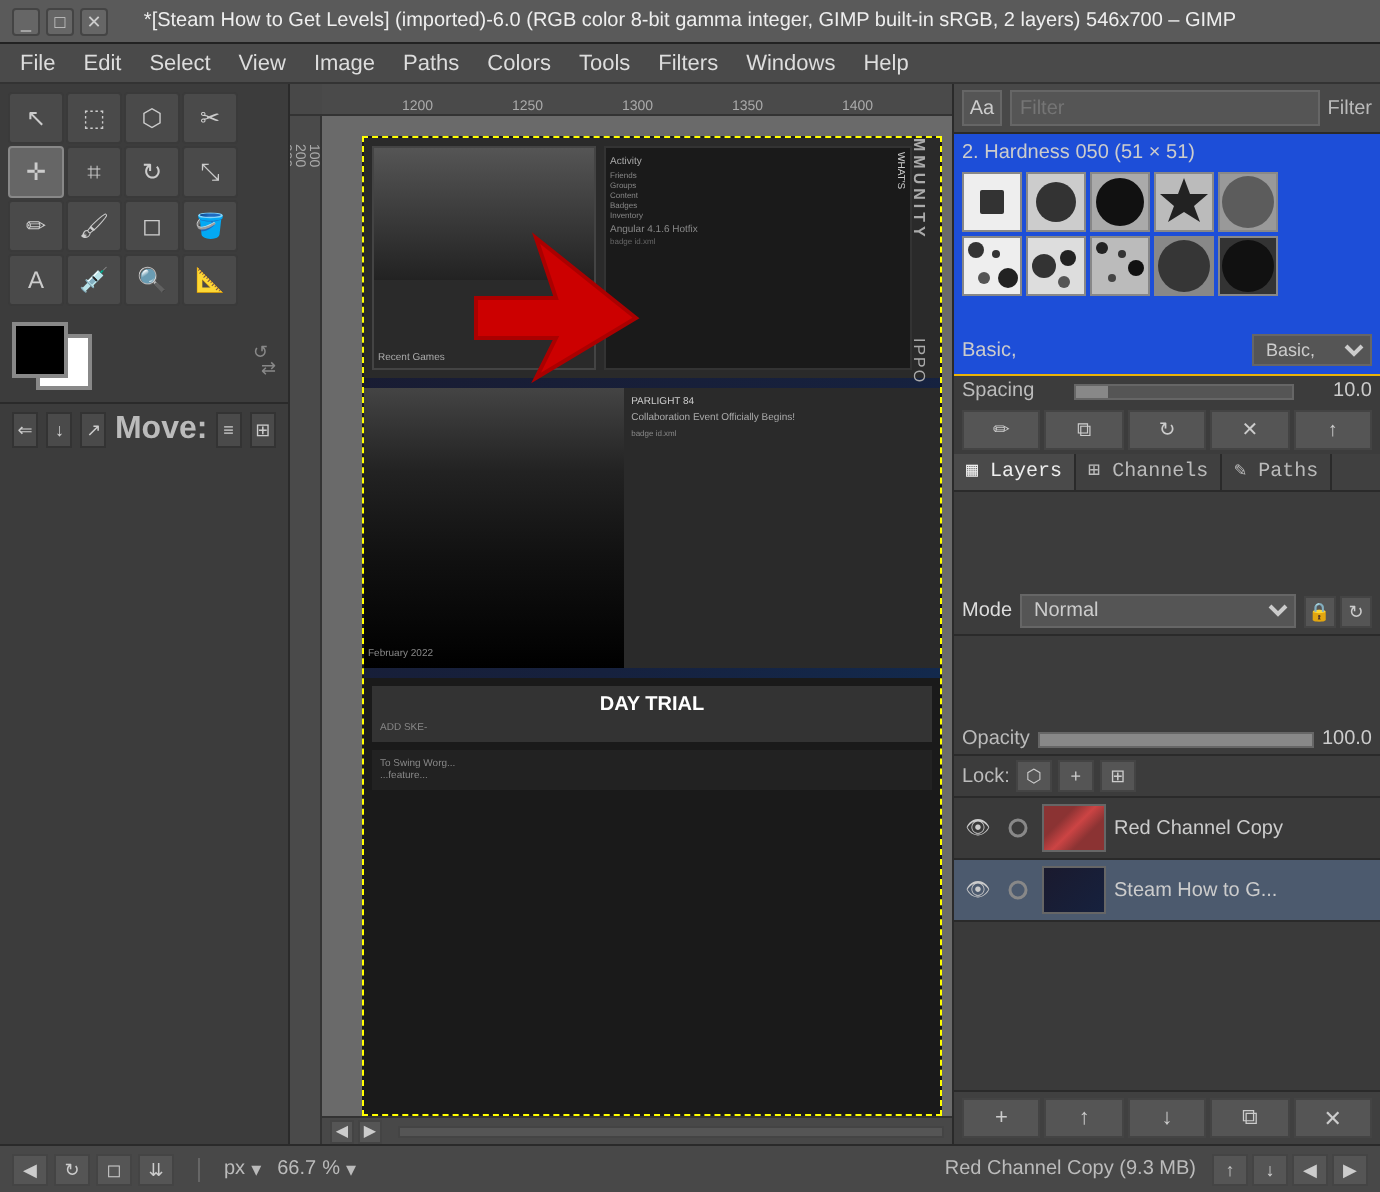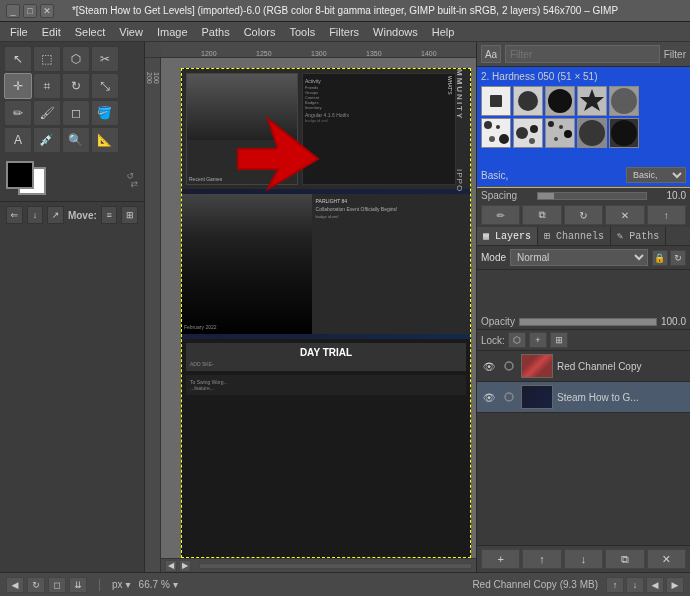--- a/index.html
+++ b/index.html
@@ -146,21 +146,21 @@
       border: 1px solid #333;
       display: flex;
       align-items: center;
       justify-content: center;
       font-size: 9px;
       cursor: pointer;
       color: #ccc;
     }
     .tool-option-label {
       color: #bbb;
-      font-size: 10px;
+      font-size: 16px;
       font-weight: bold;
     }
 
     .tool-info {
       padding: 4px 6px;
       border-top: 1px solid #2a2a2a;
     }
     .tool-name {
       font-weight: bold;
       font-size: 11px;
@@ -454,20 +454,21 @@
       background: #4a4a4a;
       color: #eee;
     }
     .layer-options-row {
       display: flex;
       align-items: center;
       gap: 4px;
       padding: 3px 4px;
       border-bottom: 1px solid #2a2a2a;
       font-size: 10px;
+      margin-top: 48px;
     }
     .layer-mode-select {
       background: #555;
       border: 1px solid #666;
       color: #ccc;
       font-size: 10px;
       padding: 1px 2px;
       flex: 1;
     }
     .layer-lock-row {

